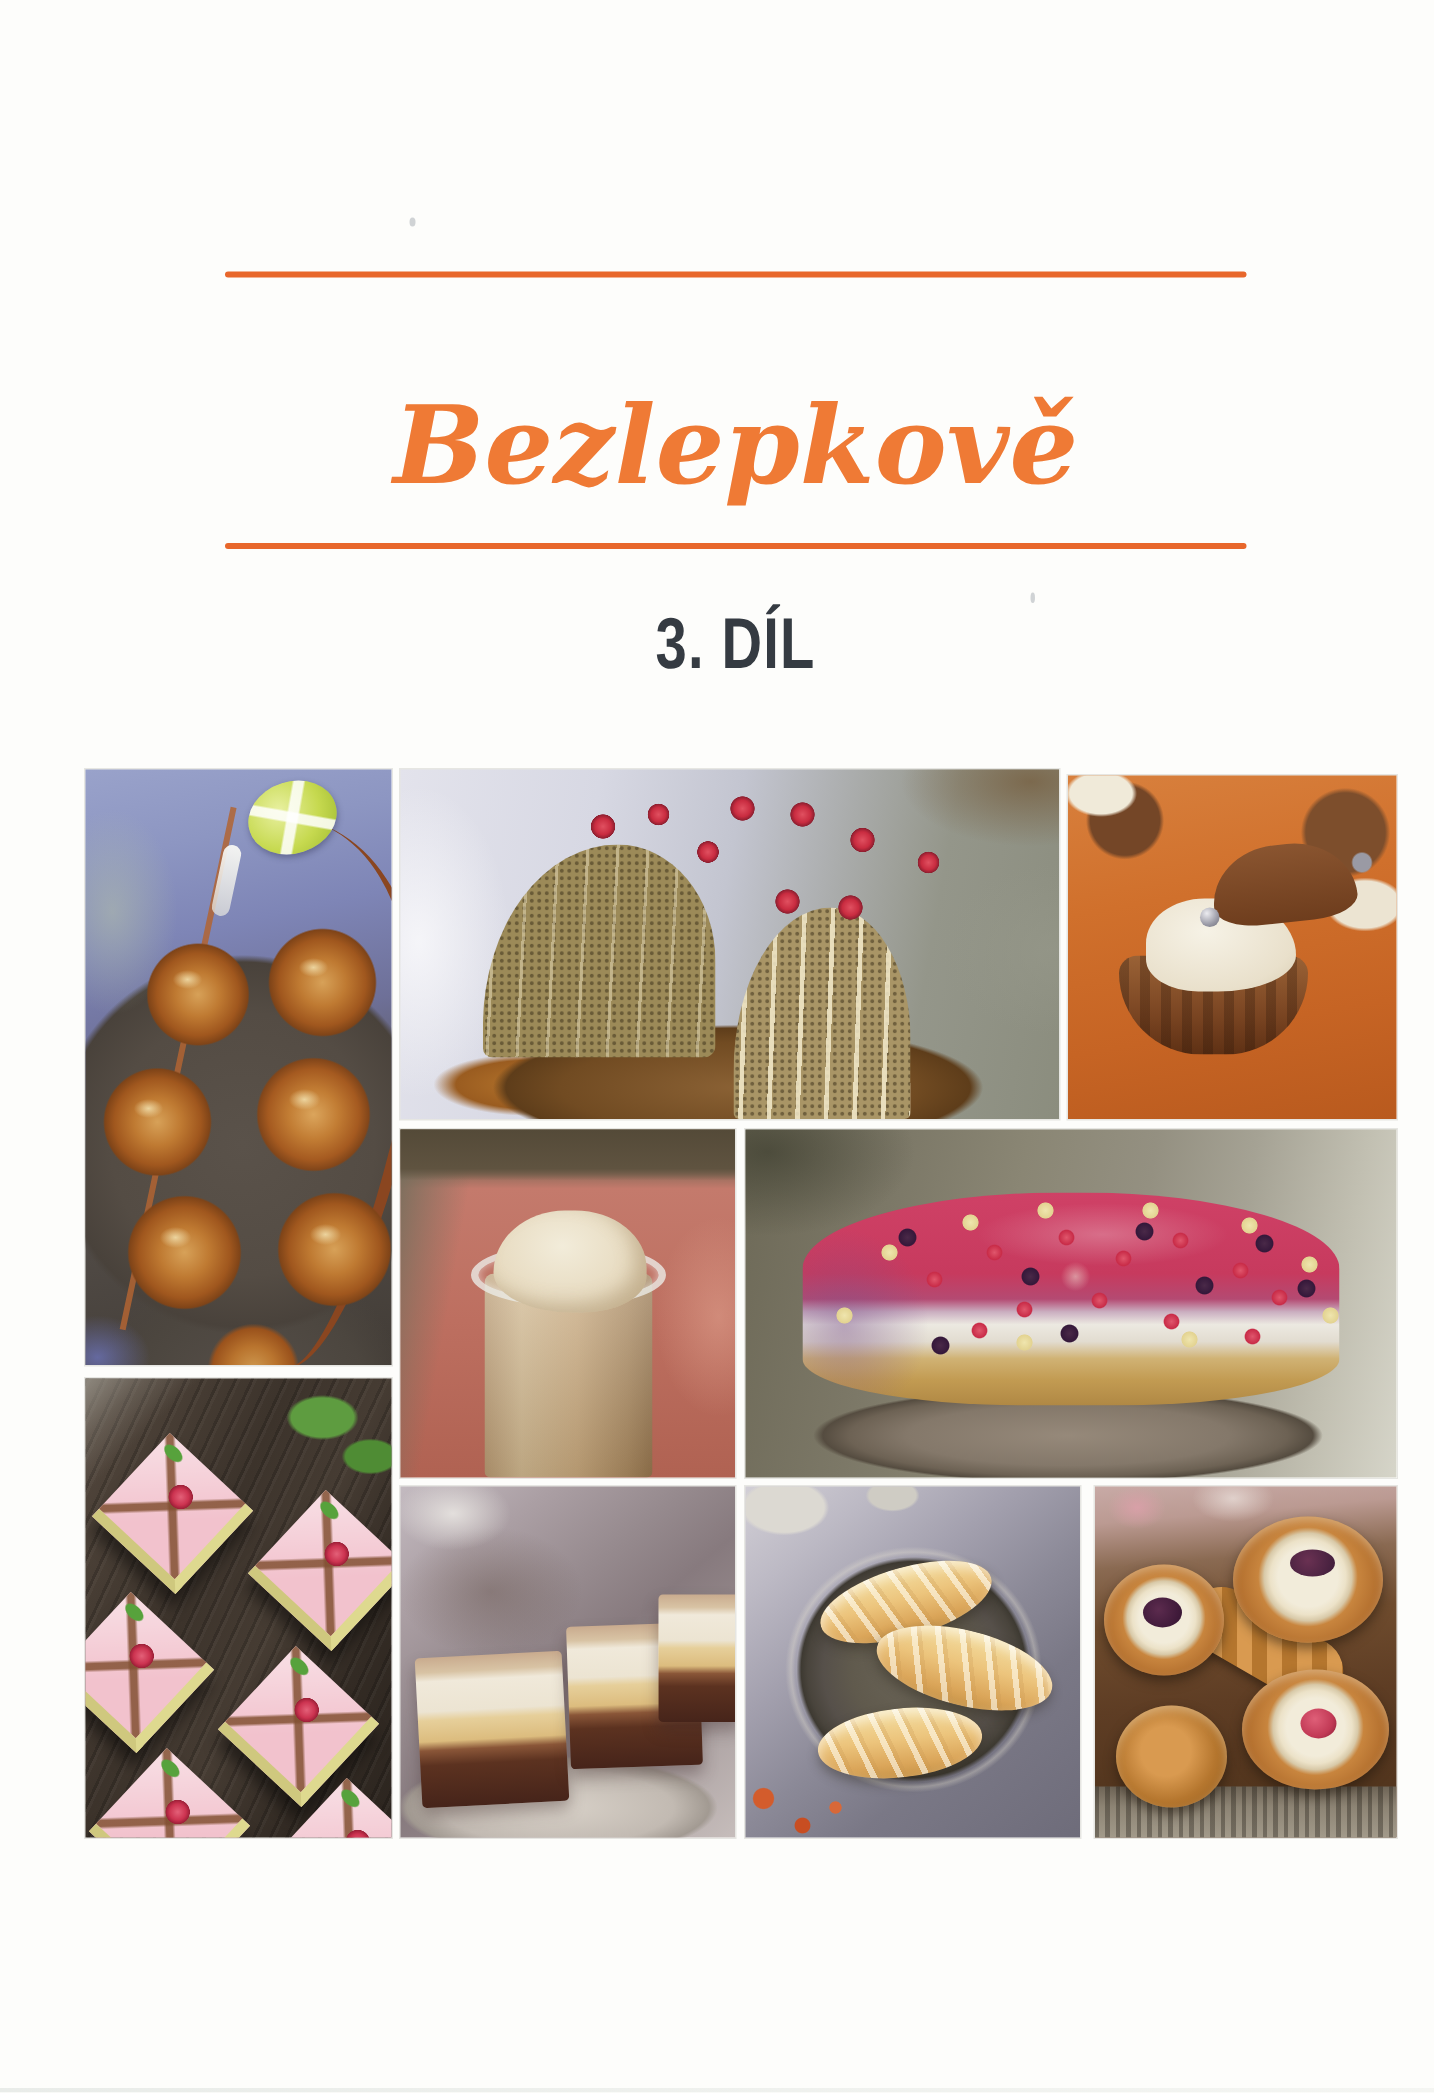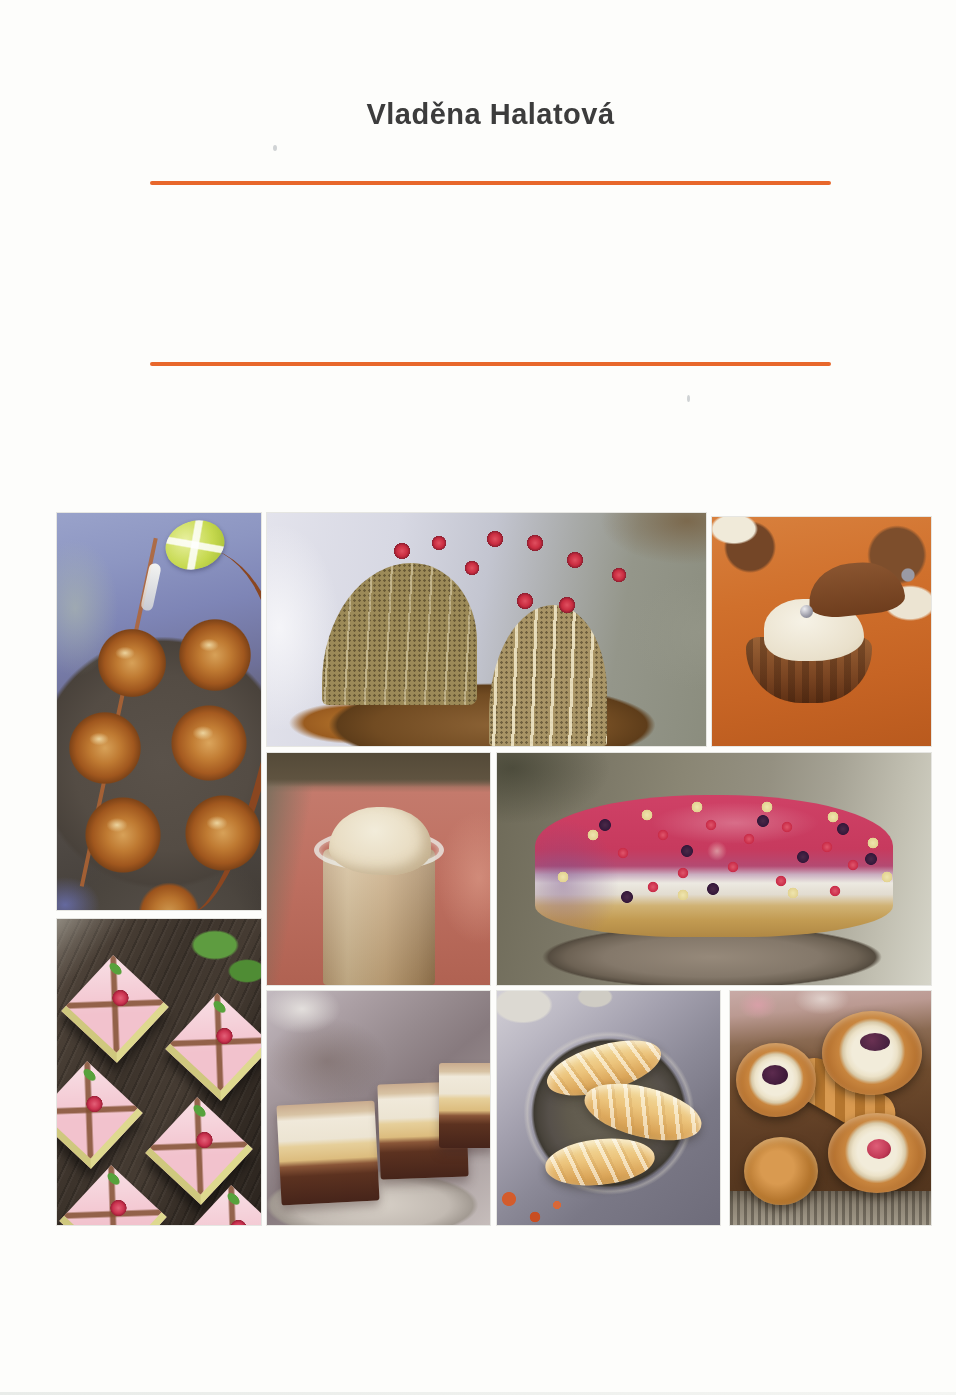--- a/index.html
+++ b/index.html
@@ -270,28 +270,29 @@
     box-shadow:0 3px 6px rgba(30,20,10,.5);}
   .i-tray{left:0;bottom:0;width:100%;height:34px;
     background-image:repeating-linear-gradient(90deg, rgba(30,25,18,.35) 0 3px, rgba(0,0,0,0) 3px 7px),
       linear-gradient(180deg, #6e6456 0%, #8d8474 40%, #a29a8a 100%);}
 </style>
 </head>
 <body>
 
 <div class="page">
 
-  <div class="author">Vladěna Halatová</div>
 
   <div class="rule rule-top"></div>
 
 
+  <div class="subtitle">Bezlepkově</div>
 
   <div class="rule rule-bottom"></div>
 
+  <div class="volume"><span class="volume-inner">3. DÍL</span></div>
 
   <span class="speck speck1"></span>
   <span class="speck speck2"></span>
 
   <div class="collage">
 
     <figure class="photo pA" aria-label="Glazed sweet buns topped with almond flakes on an engraved pewter tray, with a green Easter egg and a wicker basket handle on a blue cloth">
       <div class="a-wicker"></div>
       <div class="a-buns"></div>
       <div class="a-egg"></div>

